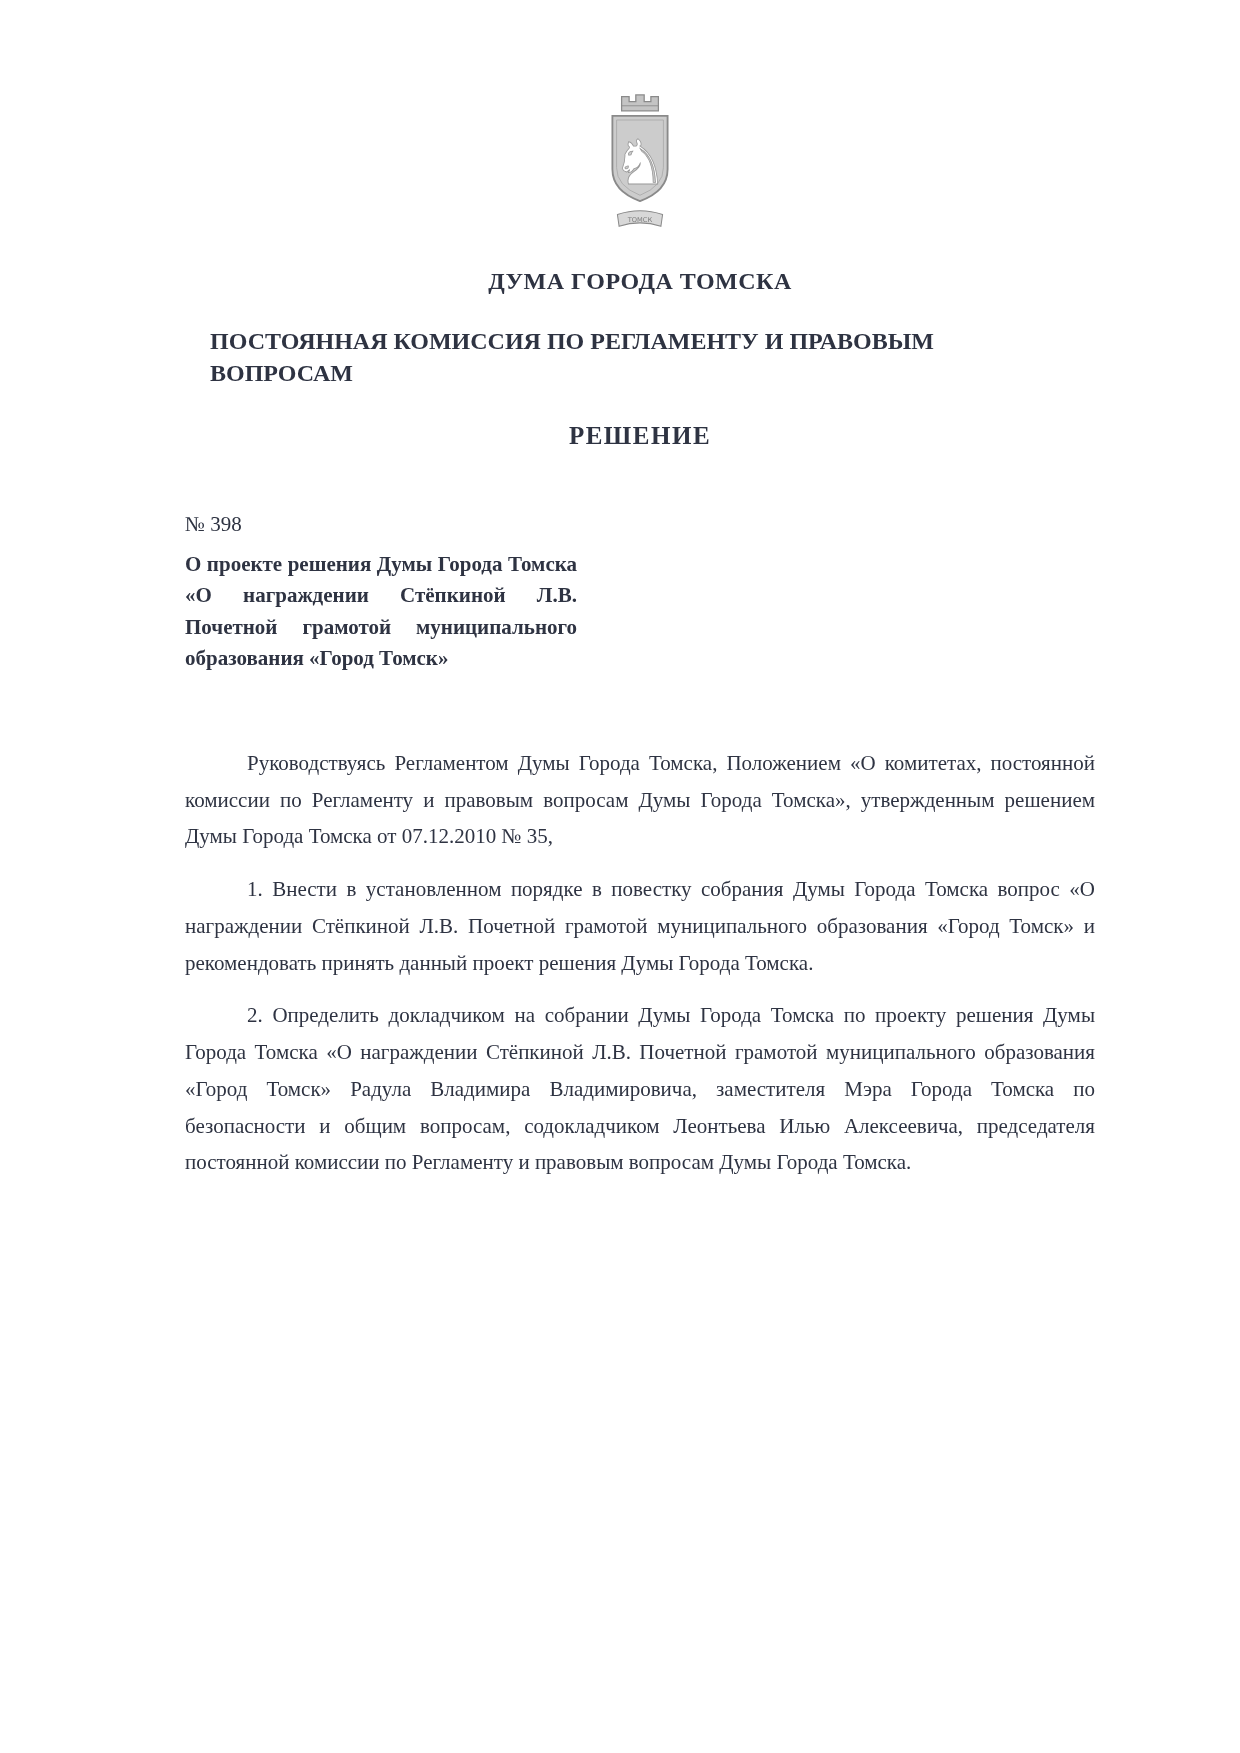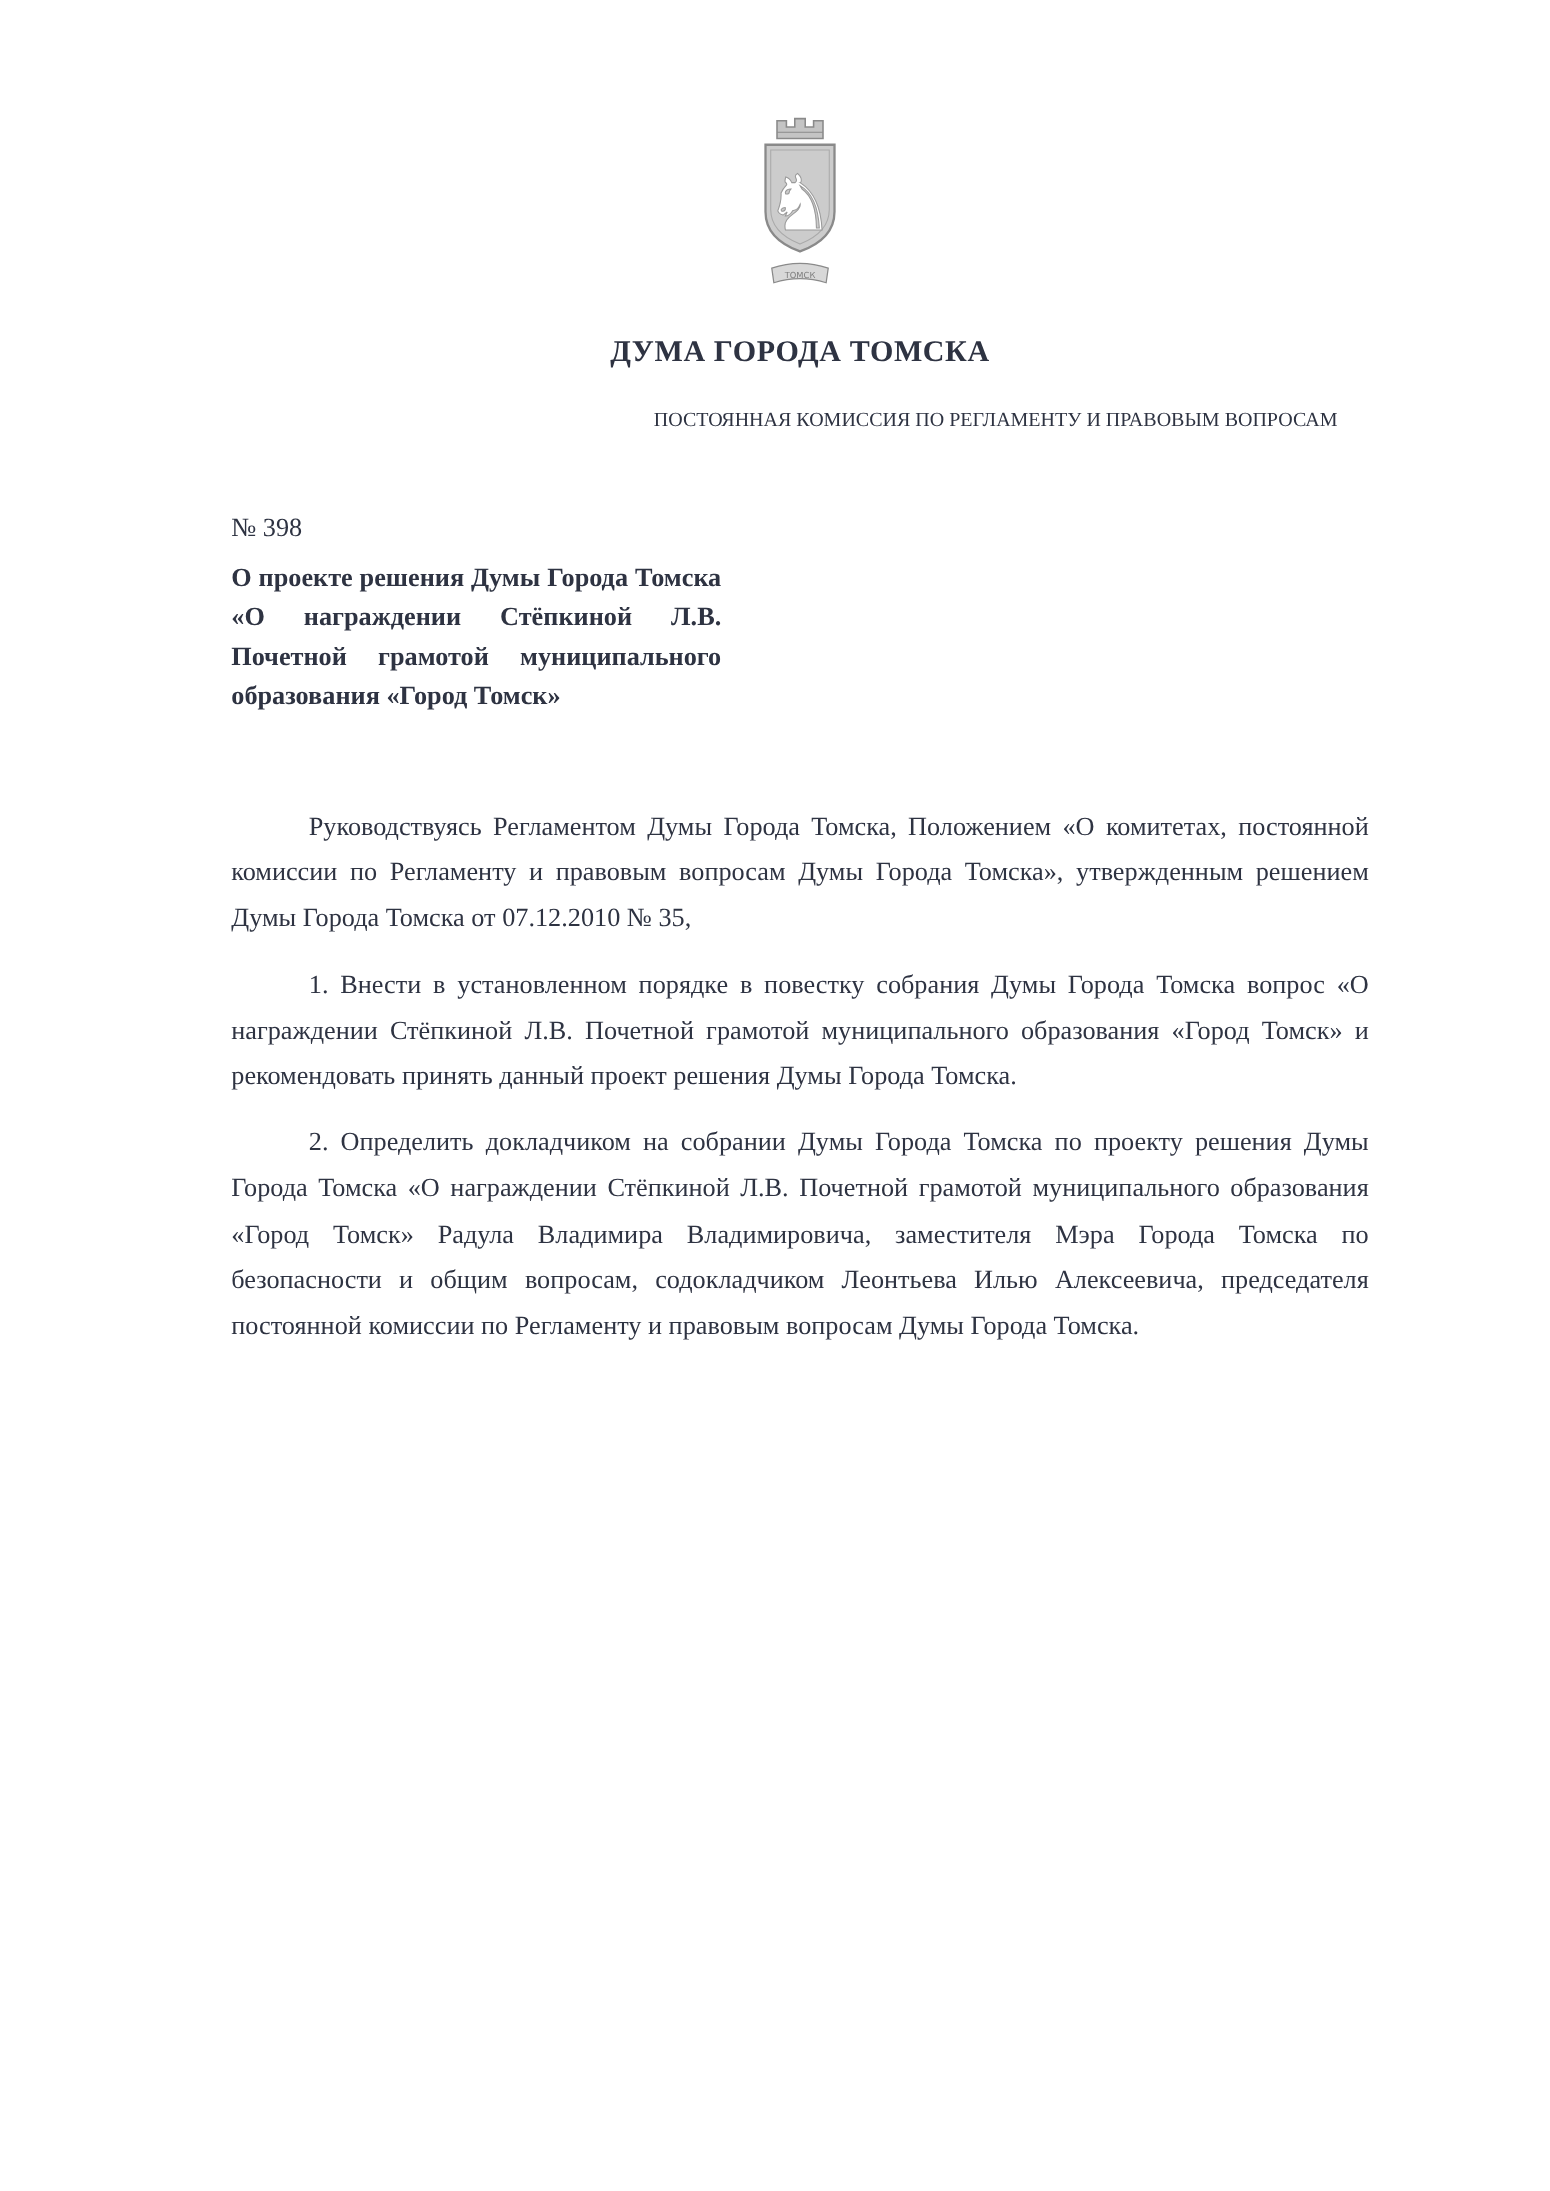--- a/index.html
+++ b/index.html
@@ -9,21 +9,21 @@
     padding:88px 145px 0 185px;
     font-family:"Liberation Serif","DejaVu Serif",serif;
     color:#2e3342;
   }
   .emblem{text-align:center;margin:0 0 6px 0;}
   .org-title{
     text-align:center;font-weight:bold;font-size:24px;letter-spacing:.5px;
     margin-top:20px;
   }
   .commission-title{
-    text-align:right;font-weight:normal;font-size:16px;line-height:1.35;
+    text-align:left;font-weight:bold;font-size:24px;line-height:1.35;
     margin:30px auto 0;max-width:860px;
   }
   .doc-type{
     text-align:center;font-weight:bold;font-size:25px;letter-spacing:1.5px;
     margin-top:32px;
   }
   .number-row{
     text-align:left;font-size:21px;margin-top:62px;padding-right:55px;
   }
   .date-row{font-size:21px;margin-top:0px;}
@@ -68,20 +68,21 @@
 
       <path d="M28,148 Q55,139 82,148 L80,162 Q55,154 30,162 Z" fill="#d8d8d8" stroke="#8a8a8a" stroke-width="1.2"></path>
       <text x="55" y="157" font-size="8" text-anchor="middle" font-family="DejaVu Sans, sans-serif" fill="#7d7d7d">ТОМСК</text>
     </svg>
   </div>
 
   <div class="org-title">ДУМА ГОРОДА ТОМСКА</div>
 
   <div class="commission-title">ПОСТОЯННАЯ КОМИССИЯ ПО РЕГЛАМЕНТУ И ПРАВОВЫМ ВОПРОСАМ</div>
 
+  <div class="doc-type">РЕШЕНИЕ</div>
 
   <div class="number-row">
     <span>№ 398</span>
   </div>
 
 
   <div class="subject">О проекте решения Думы Города Томска «О награждении Стёпкиной Л.В. Почетной грамотой муниципального образования «Город Томск»</div>
 
   <p class="body-par preamble">Руководствуясь Регламентом Думы Города Томска, Положением «О комитетах, постоянной комиссии по Регламенту и правовым вопросам Думы Города Томска», утвержденным решением Думы Города Томска от 07.12.2010 № 35,</p>
 

